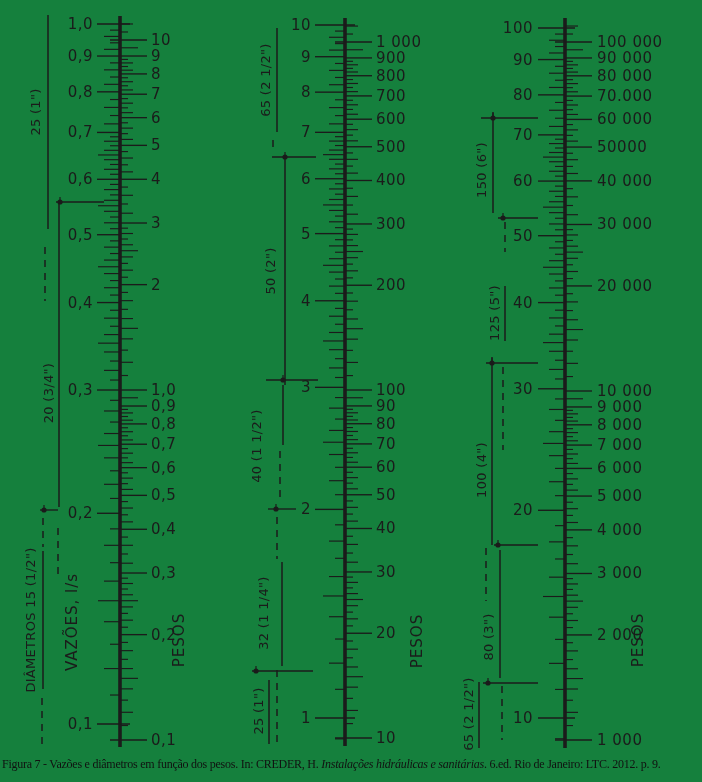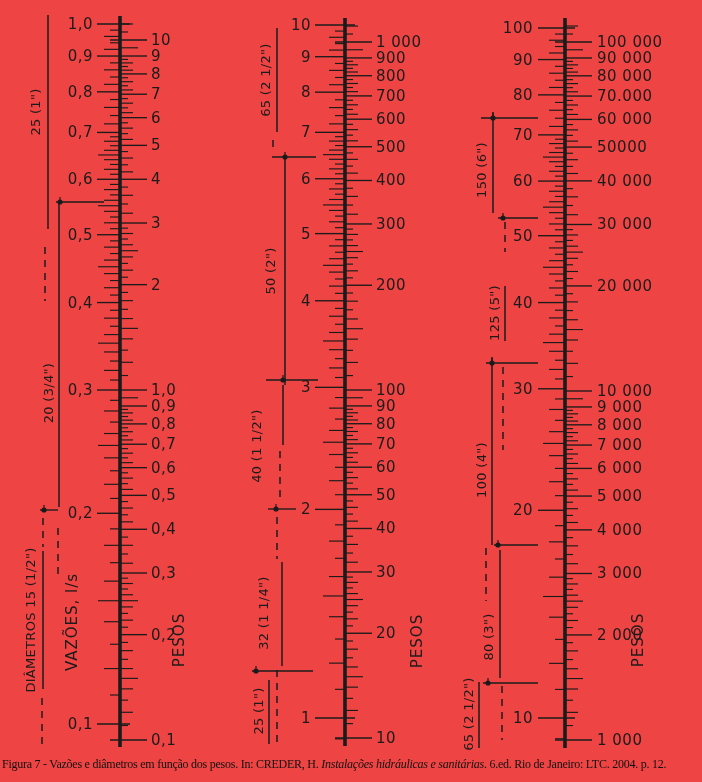--- a/index.html
+++ b/index.html
@@ -1,16 +1,16 @@
 <!DOCTYPE html>
 <html><head>
 <meta charset="utf-8">
 <style>
   html,body{margin:0;padding:0;background:#ffffff;}
-  .page{position:relative;width:702px;height:782px;background:#ef4444;overflow:hidden;
+  .page{position:relative;width:702px;height:782px;background:#15803d;overflow:hidden;
         font-family:"DejaVu Sans",sans-serif;color:#1b1b1b;}
   svg text{fill:#1b1b1b;}
   svg .num{font-family:"DejaVu Sans",sans-serif;font-size:15px;letter-spacing:.5px;}
   svg .blabel{font-family:"DejaVu Sans",sans-serif;font-size:13px;letter-spacing:.3px;}
   svg .atitle{font-family:"DejaVu Sans",sans-serif;font-size:15px;letter-spacing:1px;}
   .caption{position:absolute;left:2px;top:757px;width:700px;white-space:nowrap;
            font-family:"Liberation Serif",serif;font-size:12px;letter-spacing:-0.25px;color:#111;}
   .caption i{font-style:italic;}
 </style>
 </head>
@@ -760,14 +760,14 @@
           <text x="489" y="641" text-anchor="middle" class="blabel" transform="rotate(-90 489 637)">80 (3")</text>
         </g>
         <g>
           <line x1="479" y1="682" x2="479" y2="748" stroke="#1b1b1b" stroke-width="1.5"></line>
           <line x1="502" y1="686" x2="502" y2="740" stroke="#1b1b1b" stroke-width="1.5" stroke-dasharray="7 6"></line>
           <text x="469" y="718" text-anchor="middle" class="blabel" transform="rotate(-90 469 714)">65 (2 1/2")</text>
         </g>
         <text x="638" y="645" text-anchor="middle" class="atitle" transform="rotate(-90 638 640)">PESOS</text>
       </g>
     </svg>
-  <div class="caption"><span>Figura 7 - Vazões e diâmetros em função dos pesos. In: CREDER, H. </span><i>Instalações hidráulicas e sanitárias</i><span>. 6.ed. Rio de Janeiro: LTC. 2004. p. 12.</span></div>
+  <div class="caption"><span>Figura 7 - Vazões e diâmetros em função dos pesos. In: CREDER, H. </span><i>Instalações hidráulicas e sanitárias</i><span>. 6.ed. Rio de Janeiro: LTC. 2012. p. 9.</span></div>
 </div>
 
 </body></html>

